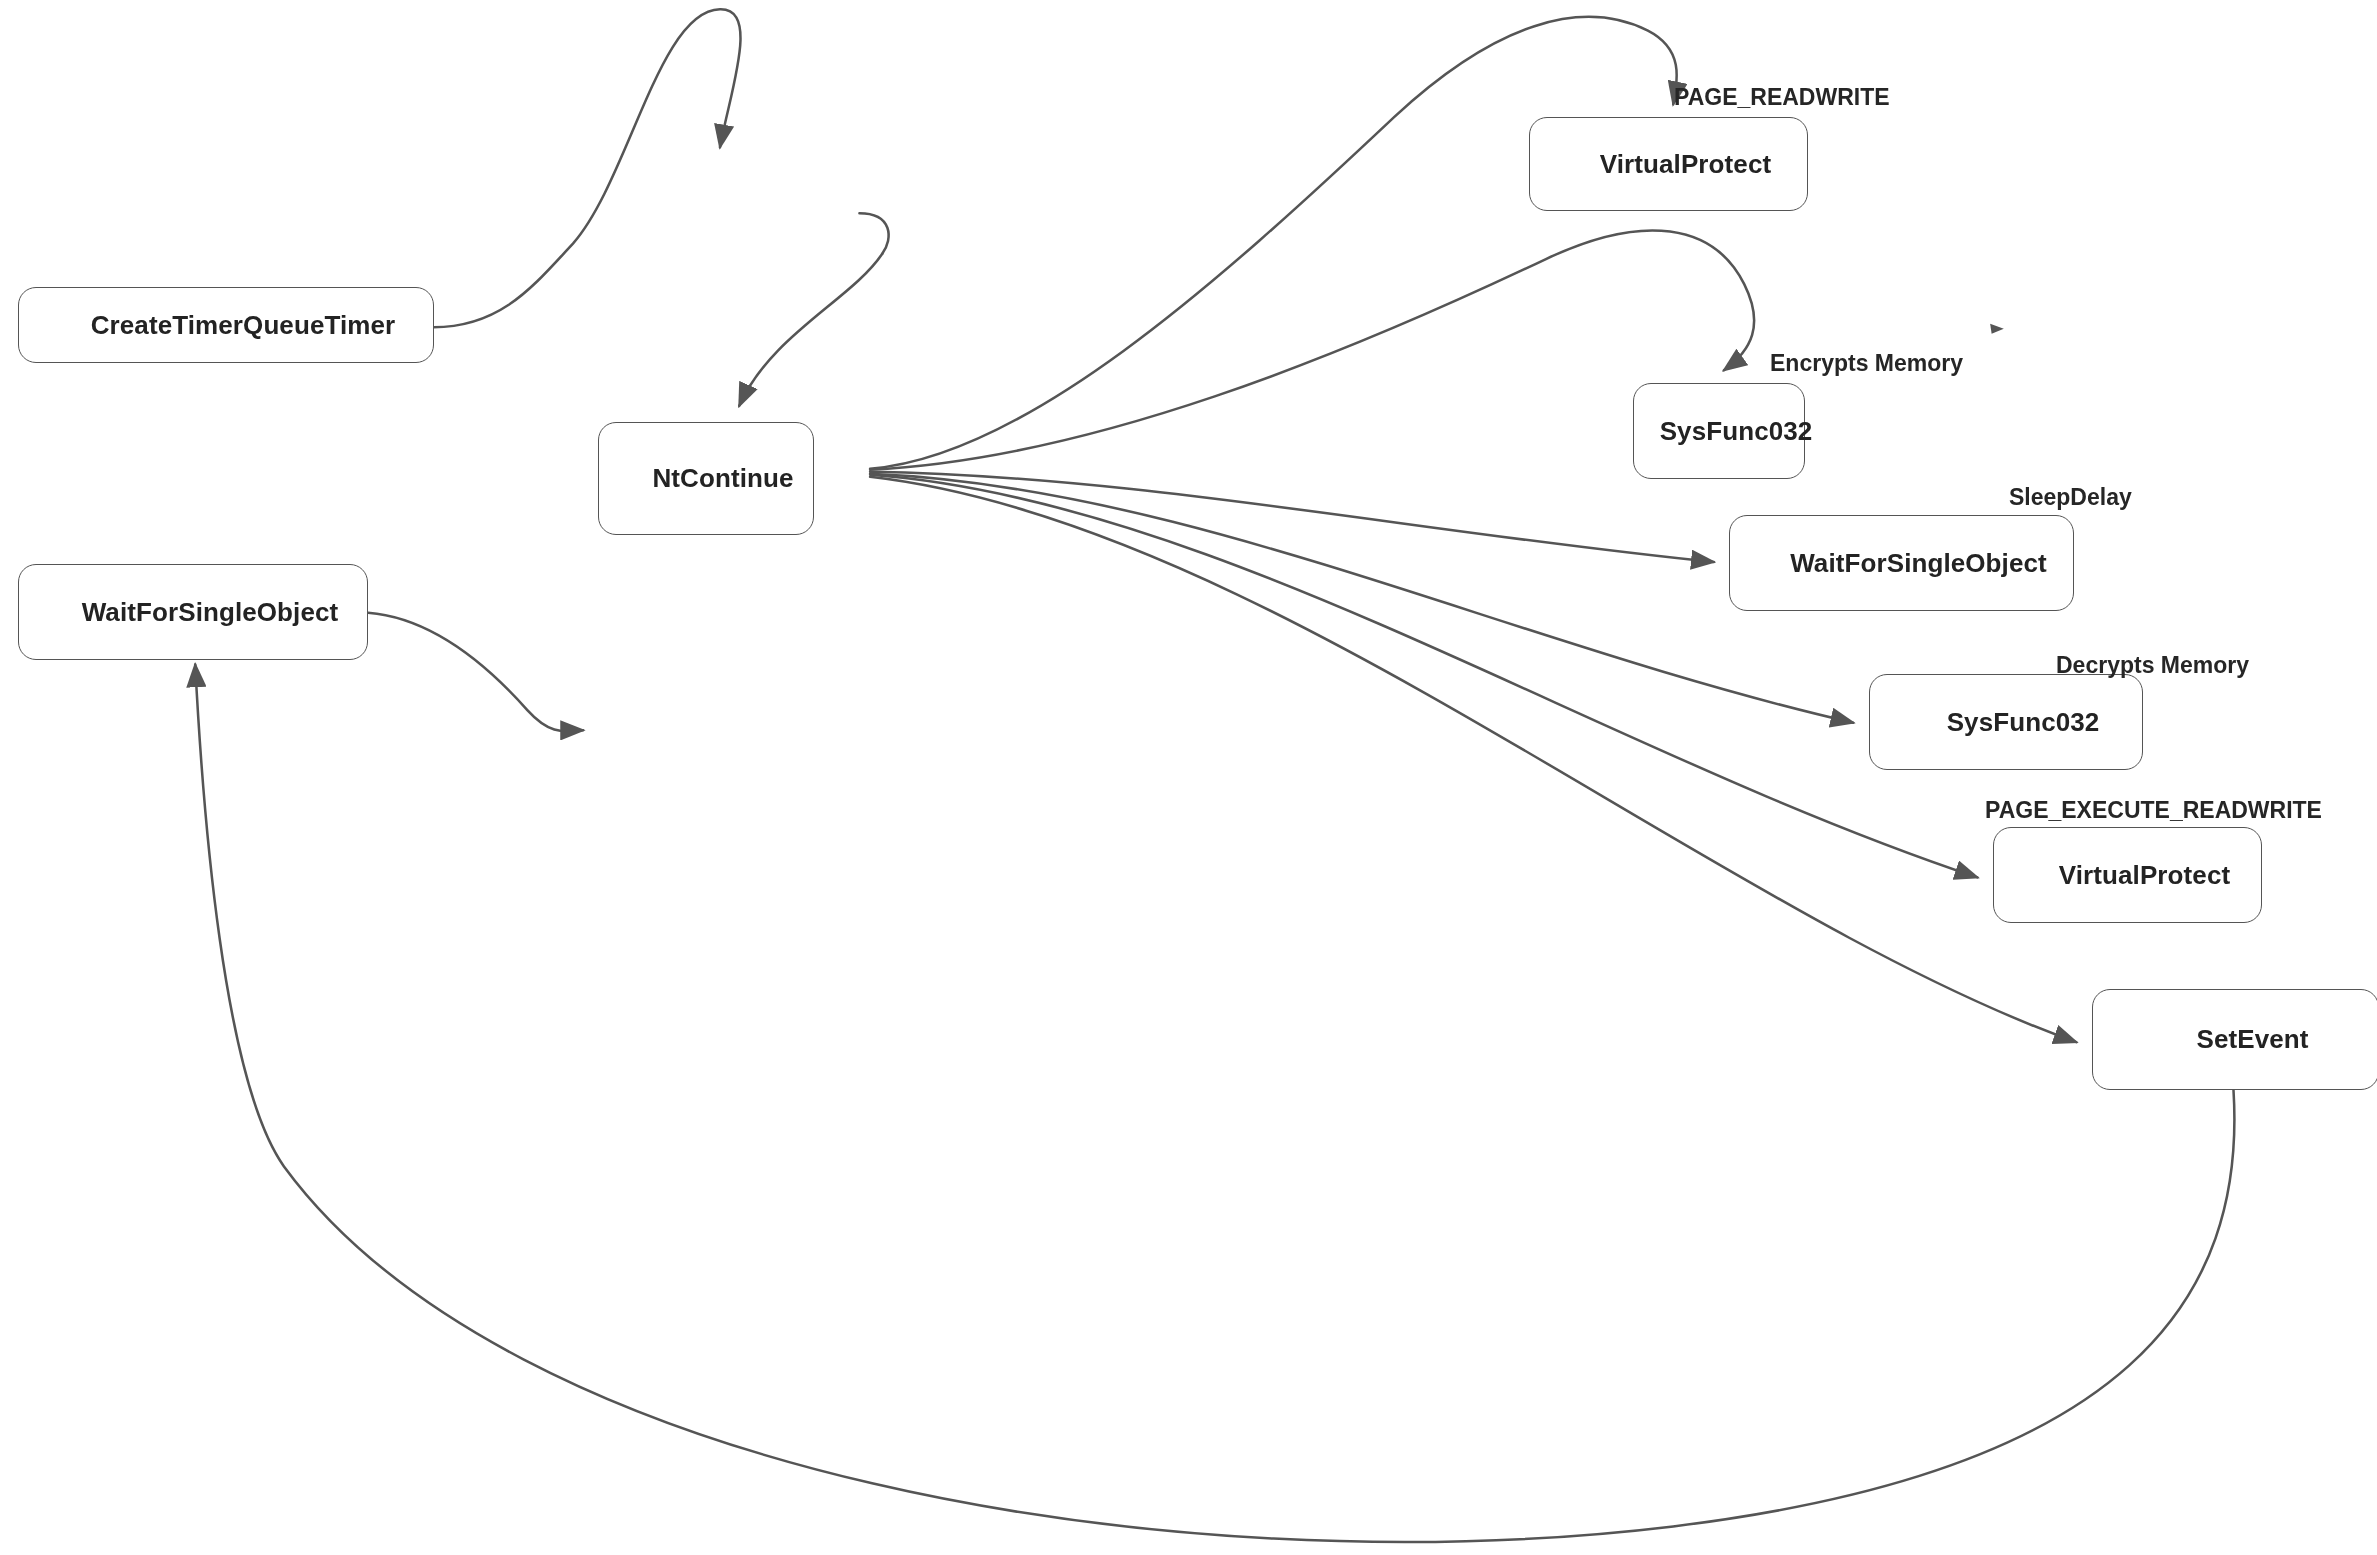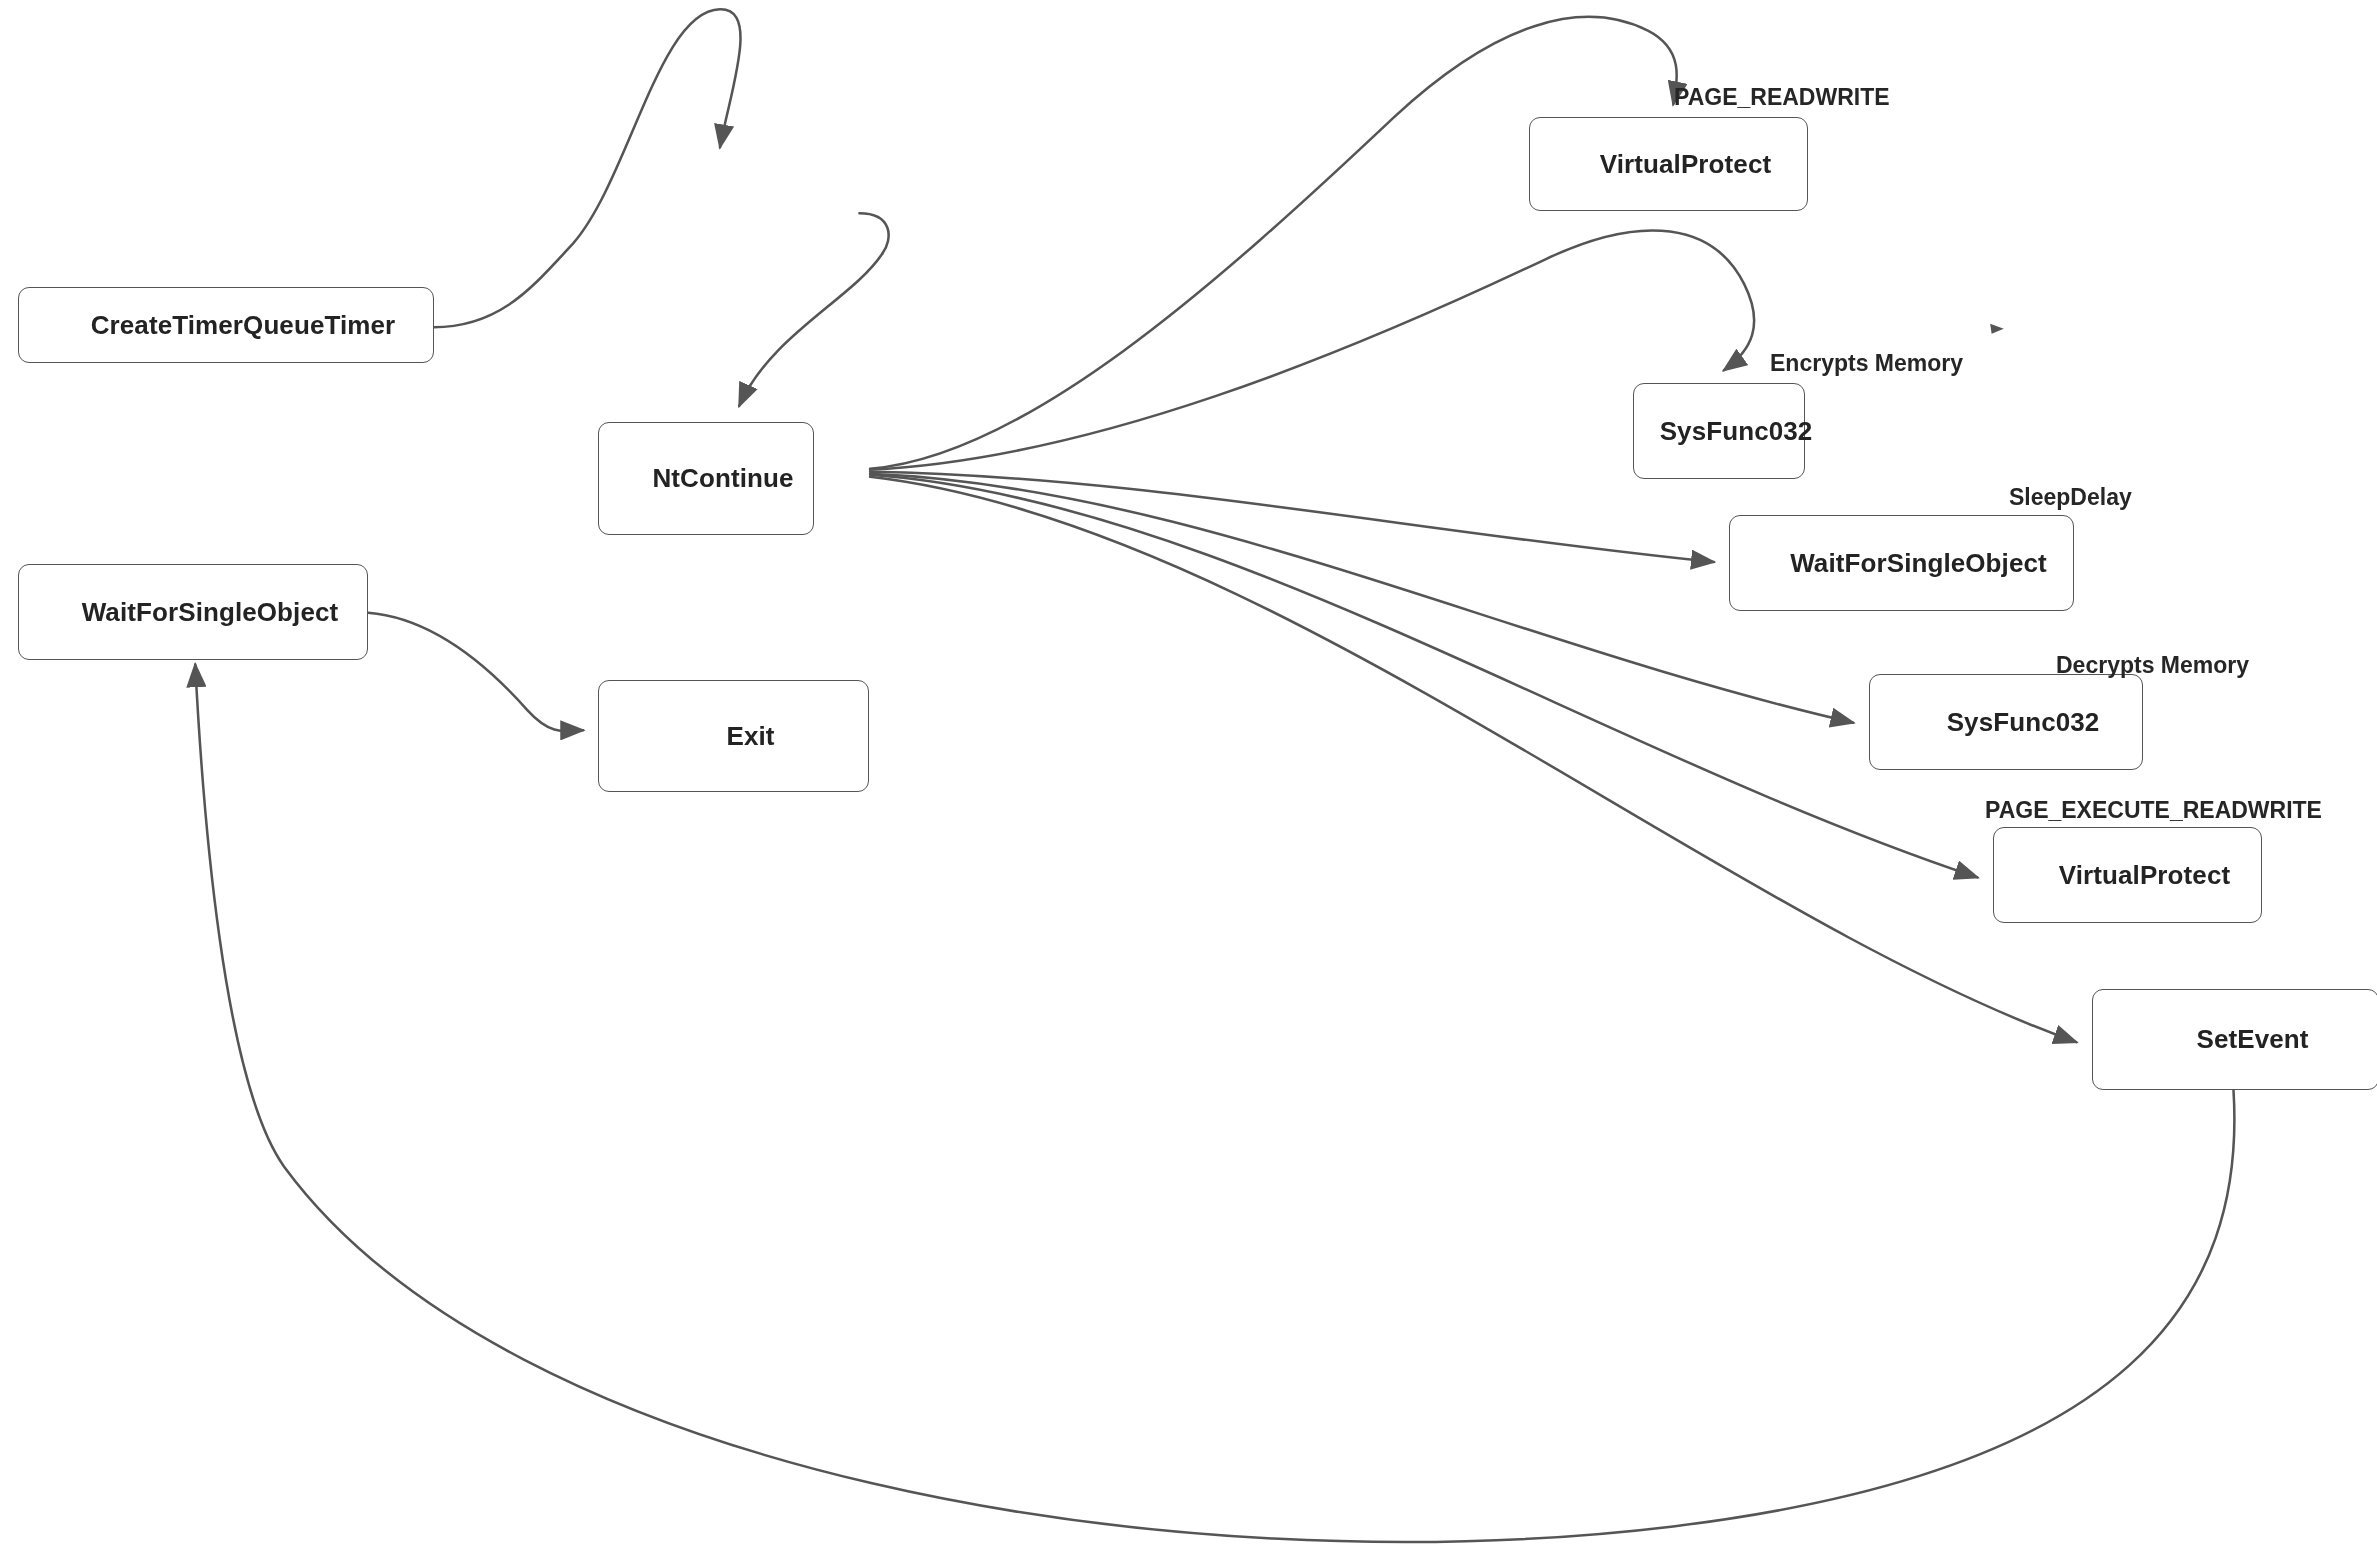--- a/index.html
+++ b/index.html
@@ -22,21 +22,21 @@
     top: 0;
     width: 2377px;
     height: 1556px;
     pointer-events: none;
   }
   .node {
     position: absolute;
     box-sizing: border-box;
     background: #ffffff;
     border: 1.5px solid #555555;
-    border-radius: 11px;
+    border-radius: 18px;
     display: flex;
     align-items: center;
     justify-content: center;
     color: #232323;
     font-weight: bold;
     font-size: 26px;
     letter-spacing: 0.1px;
     font-family: "Liberation Sans", sans-serif;
     padding-left: 34px;
   }
@@ -95,23 +95,20 @@
 
 
   <div class="node" style="left:598px; top:422px; width:216px; height:113px;">
     <span>NtContinue</span>
   </div>
 
   <div class="node" style="left:18px;  top:564px; width:350px; height:96px;">
     <span>WaitForSingleObject</span>
   </div>
 
-  <div class="node" style="left:598px; top:680px; width:271px; height:112px;">
-    <span>Exit</span>
-  </div>
 
   <div class="node" style="left:1529px; top:117px; width:279px; height:94px;">
     <span>VirtualProtect</span>
   </div>
 
   <div class="node" style="left:1633px; top:383px; width:172px; height:96px;">
     <span>SysFunc032</span>
   </div>
 
   <div class="node" style="left:1729px; top:515px; width:345px; height:96px;">

